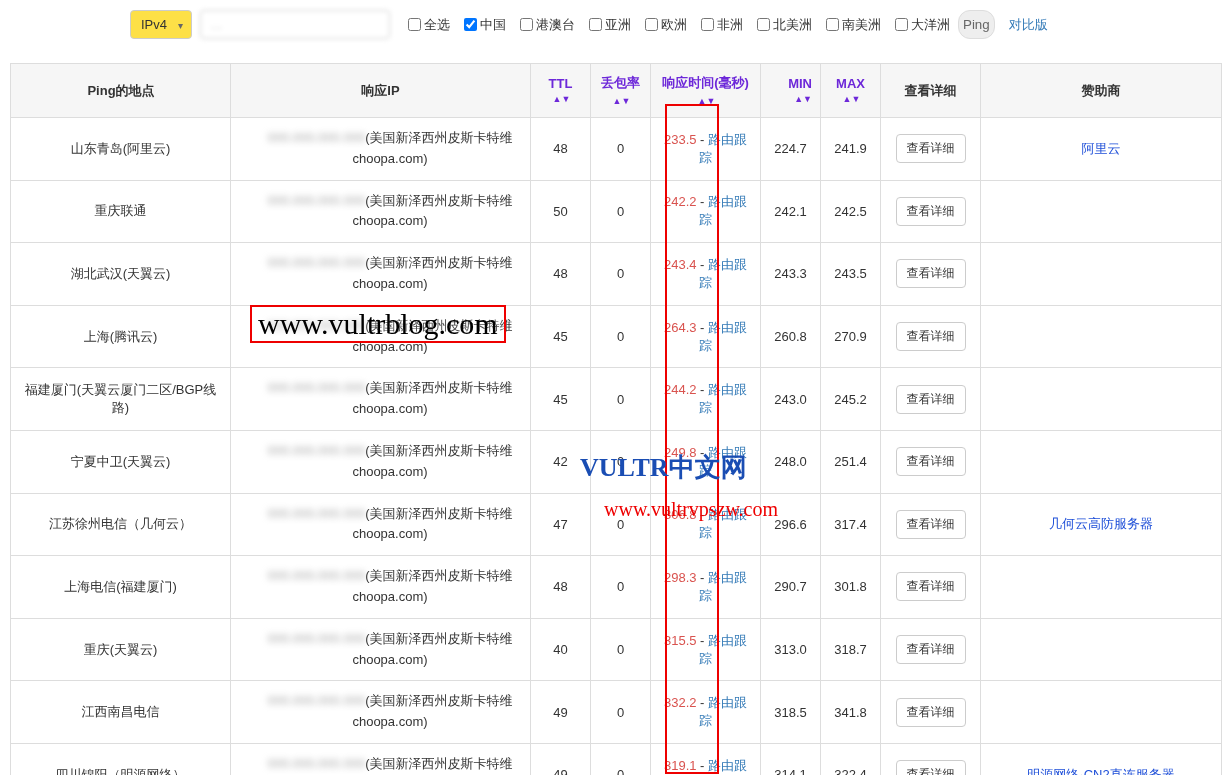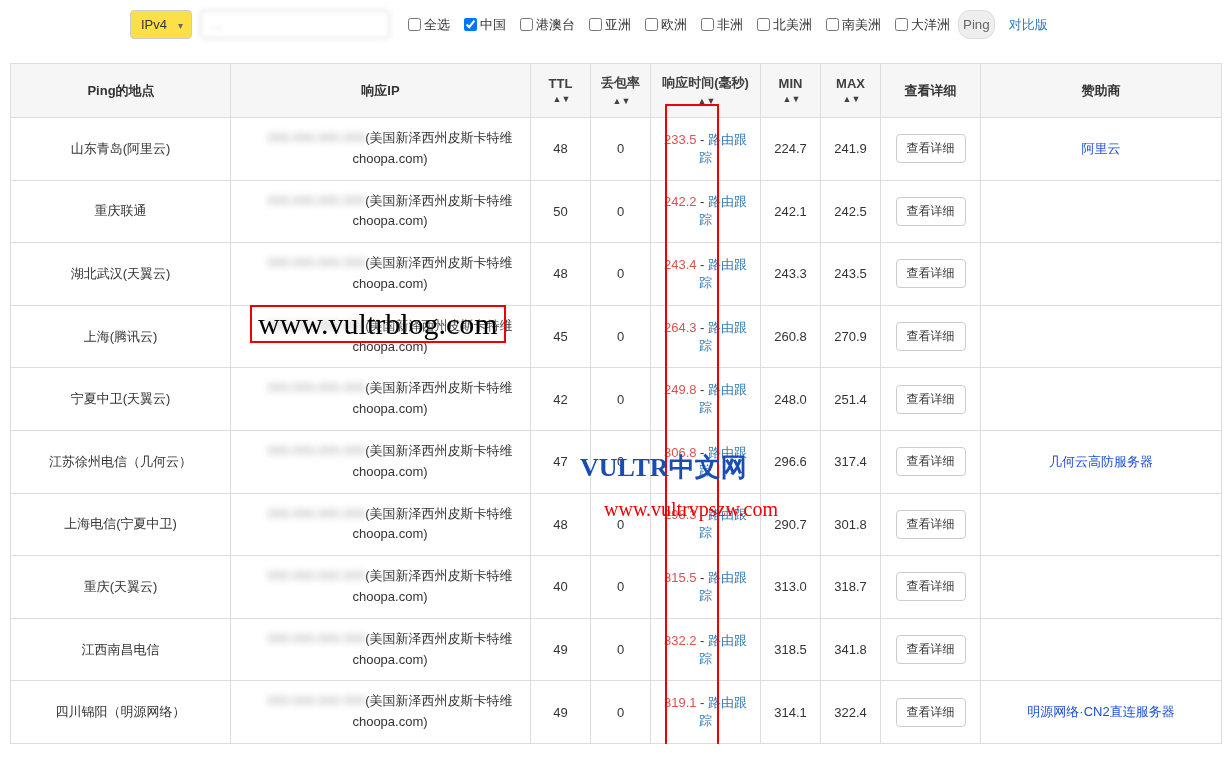--- a/index.html
+++ b/index.html
@@ -15,24 +15,24 @@
 .compare-link { color: #337ab7; margin-left: 6px; font-family: Liberation Serif, serif; }
 .table-wrap { margin: 14px 10px 0 10px; }
 table { width: 100%; border-collapse: collapse; border: 1px solid #ddd; }
 th, td { border: 1px solid #ddd; padding: 10px 8px; text-align: center; vertical-align: middle; }
 th { background: #f6f6f6; font-weight: bold; }
 .col-location { width: 220px; padding-left: 9px; }
 .col-ip { width: 300px; }
 .col-ttl { width: 60px; }
 .col-loss { width: 60px; }
 .col-resp { width: 110px; }
-.col-min { width: 60px; }
+.col-min { width: 60px; text-align: right; }
 .col-max { width: 60px; }
 .col-detail { width: 100px; }
-.sort-hdr { color: #404040; }
+.sort-hdr { color: #6d28d9; }
 .sort-icon { font-size: 9px; display: inline-flex; flex-direction: column; line-height: 6px; margin-left: 2px; vertical-align: middle; }
 .ip-cell { line-height: 1.6; padding-left: 27px; }
 .ip-blur { filter: blur(3px); color: #aaa; }
 .resp-time { color: #d9534f; }
 .route-link { color: #337ab7; }
 .detail-btn { background: #fff; border: 1px solid #ccc; border-radius: 4px; padding: 5px 10px; font-size: 12px; color: #333; }
 .sponsor-link { color: #1d4ed8; }
 .red-box { position: absolute; border: 2px solid #e00; pointer-events: none; }
 .watermark1 { position: absolute; left: 250px; top: 305px; color: #000000; font-size: 30px; font-family: "Times New Roman", serif; border: 2px solid #e00; padding: 0 6px; background: rgba(255,255,255,0.1); pointer-events: none; }
 .watermark2 { position: absolute; left: 580px; top: 450px; color: #1a4db3; font-size: 26px; font-family: "Times New Roman", serif; font-weight: bold; pointer-events: none; }
@@ -143,20 +143,31 @@
     <td class="ip-cell"><span class="ip-blur">000.000.000.000</span>(美国新泽西州皮斯卡特维choopa.com)</td>
     <td>45</td>
     <td>0</td>
     <td><span class="resp-time">264.3</span> - <a class="route-link">路由跟踪</a></td>
     <td>260.8</td>
     <td>270.9</td>
     <td><button class="detail-btn">查看详细</button></td>
     <td></td>
   </tr>
           <tr>
+    <td>福建厦门(天翼云厦门二区/BGP线路)</td>
+    <td class="ip-cell"><span class="ip-blur">000.000.000.000</span>(美国新泽西州皮斯卡特维choopa.com)</td>
+    <td>45</td>
+    <td>0</td>
+    <td><span class="resp-time">244.2</span> - <a class="route-link">路由跟踪</a></td>
+    <td>243.0</td>
+    <td>245.2</td>
+    <td><button class="detail-btn">查看详细</button></td>
+    <td></td>
+  </tr>
+          <tr>
     <td>宁夏中卫(天翼云)</td>
     <td class="ip-cell"><span class="ip-blur">000.000.000.000</span>(美国新泽西州皮斯卡特维choopa.com)</td>
     <td>42</td>
     <td>0</td>
     <td><span class="resp-time">249.8</span> - <a class="route-link">路由跟踪</a></td>
     <td>248.0</td>
     <td>251.4</td>
     <td><button class="detail-btn">查看详细</button></td>
     <td></td>
   </tr>
@@ -165,21 +176,21 @@
     <td class="ip-cell"><span class="ip-blur">000.000.000.000</span>(美国新泽西州皮斯卡特维choopa.com)</td>
     <td>47</td>
     <td>0</td>
     <td><span class="resp-time">306.8</span> - <a class="route-link">路由跟踪</a></td>
     <td>296.6</td>
     <td>317.4</td>
     <td><button class="detail-btn">查看详细</button></td>
     <td><a class="sponsor-link">几何云高防服务器</a></td>
   </tr>
           <tr>
-    <td>上海电信(宁夏中卫)</td>
+    <td>上海电信(福建厦门)</td>
     <td class="ip-cell"><span class="ip-blur">000.000.000.000</span>(美国新泽西州皮斯卡特维choopa.com)</td>
     <td>48</td>
     <td>0</td>
     <td><span class="resp-time">298.3</span> - <a class="route-link">路由跟踪</a></td>
     <td>290.7</td>
     <td>301.8</td>
     <td><button class="detail-btn">查看详细</button></td>
     <td></td>
   </tr>
           <tr>

